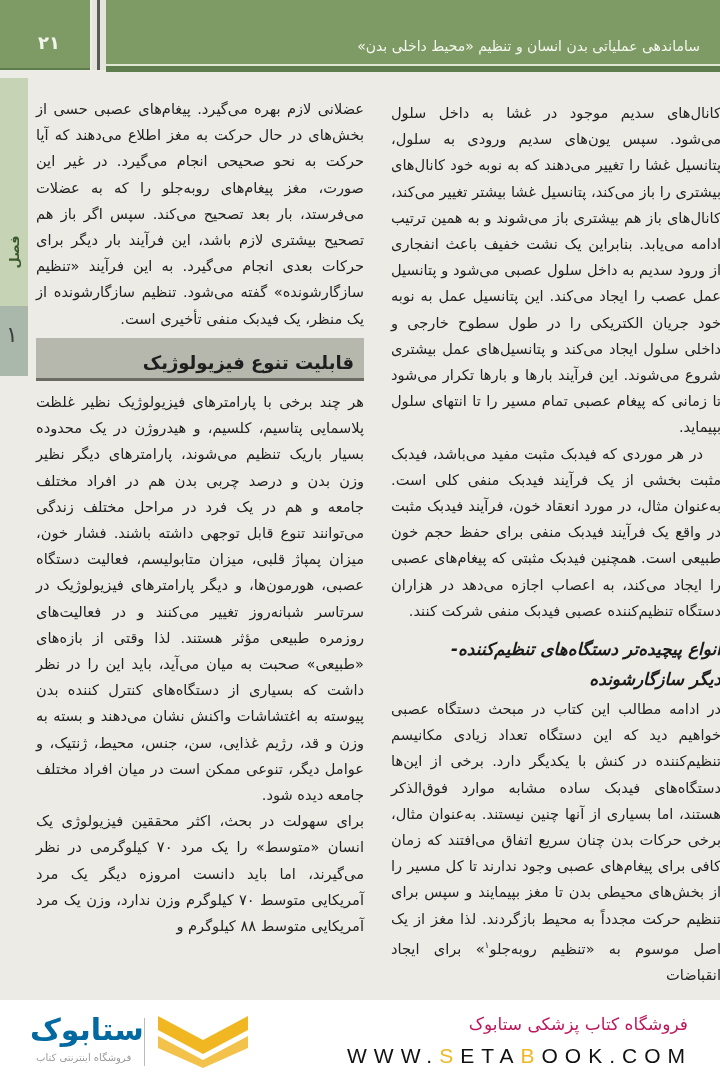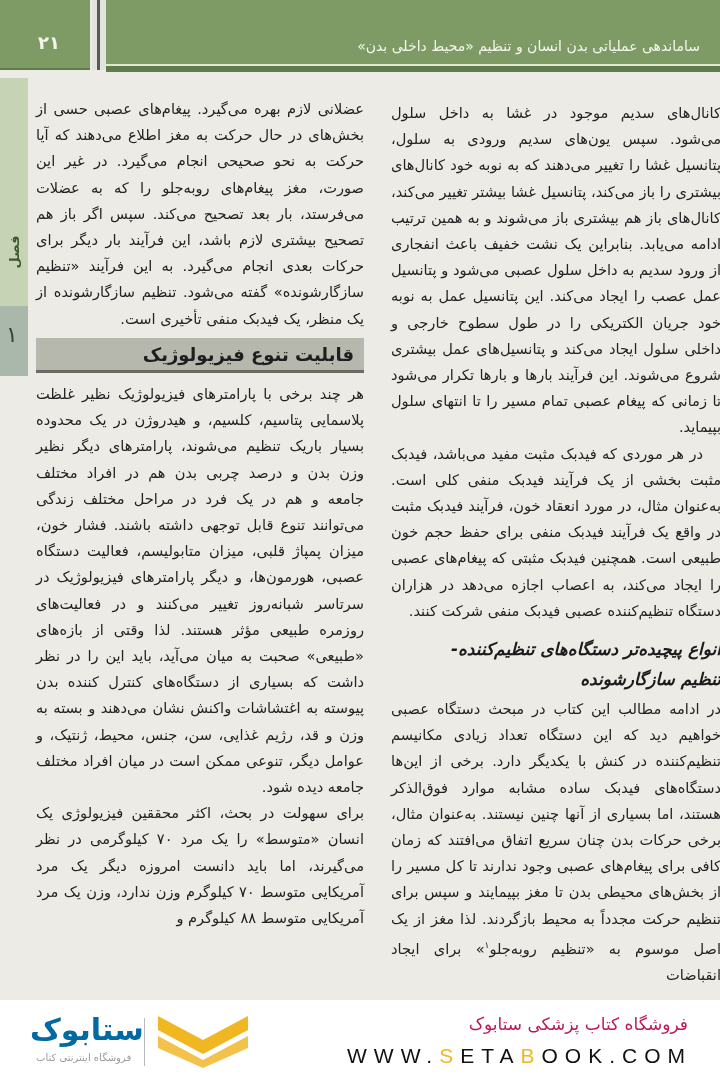--- a/index.html
+++ b/index.html
@@ -14,21 +14,21 @@
   .running-title { position:absolute; right:20px; top:38px; color:#f5f7ef; font-size:14px; direction:rtl; white-space:nowrap; }
   .side-tab-top { position:absolute; left:0; top:78px; width:28px; height:228px; background:#c6d3b5; }
   .side-tab-bottom { position:absolute; left:0; top:306px; width:28px; height:70px; background:#a9b8aa; }
   .side-tab-label { position:absolute; left:2px; top:240px; width:24px; color:#3c5a2e; font-size:13px; font-weight:bold; transform:rotate(-90deg); white-space:nowrap; direction:rtl; }
   .side-tab-num { position:absolute; left:6px; top:322px; color:#3d3d3d; font-size:22px; }
   .col { position:absolute; direction:rtl; text-align:justify; font-size:14.6px; line-height:26.2px; color:#232323; }
   .col p { margin:0; }
   .col-right { left:372px; top:100px; width:330px;margin-left:19px; }
   .col-left { left:36px; top:96px; width:328px; }
   .indent { text-indent:18px; }
-  .section-heading-box { background:#b6b8ad; border-bottom:3px solid #6a6c63; padding:4px 10px 2px; margin:6px 0 8px; font-size:18px; font-weight:bold; color:#1e1e1e; text-align:right; }
+  .section-heading-box { background:#b6b8ad; border-bottom:3px solid #6a6c63; padding:12px 10px 2px; margin:6px 0 8px; font-size:18px; font-weight:bold; color:#1e1e1e; text-align:right; }
   .italic-heading { font-size:17px; font-weight:bold; font-style:italic; margin:10px 0 2px; text-align:right; color:#1b1b1b; line-height:30px; }
   .sup { font-size:9px; vertical-align:super; }
   .footer { position:absolute; left:0; top:1000px; width:720px; height:80px; background:#ffffff; }
   .footer-store-name { position:absolute; right:32px; top:14px; direction:rtl; font-size:17px; color:#be185d; }
   .footer-url { position:absolute; right:28px; top:44px; font-family:Liberation Sans, sans-serif; font-size:21px; letter-spacing:7px; color:#111;margin-left:27px; }
   .footer-url .hl { color:#f0b722; }
   .logo { position:absolute; left:30px; top:12px; width:210px; height:60px; }
   .logo-divider { position:absolute; left:114px; top:6px; width:1px; height:48px; background:#bbb; }
   .logo-text { position:absolute; left:0; top:0; font-size:30px; font-weight:bold; color:#0369a1; letter-spacing:1px; }
   .logo-sub { position:absolute; left:6px; top:40px; font-size:10px; color:#9a9a9a; direction:rtl; }
@@ -51,21 +51,21 @@
   <div class="side-tab-top"></div>
   <div class="side-tab-bottom"></div>
   <span class="side-tab-label">فصل</span>
   <span class="side-tab-num">۱</span>
 
   <div class="col col-right">
     <p>کانال‌های سدیم موجود در غشا به داخل سلول می‌شود. سپس یون‌های سدیم ورودی به سلول، پتانسیل غشا را تغییر می‌دهند که به نوبه خود کانال‌های بیشتری را باز می‌کند، پتانسیل غشا بیشتر تغییر می‌کند، کانال‌های باز هم بیشتری باز می‌شوند و به همین ترتیب ادامه می‌یابد. بنابراین یک نشت خفیف باعث انفجاری از ورود سدیم به داخل سلول عصبی می‌شود و پتانسیل عمل عصب را ایجاد می‌کند. این پتانسیل عمل به نوبه خود جریان الکتریکی را در طول سطوح خارجی و داخلی سلول ایجاد می‌کند و پتانسیل‌های عمل بیشتری شروع می‌شوند. این فرآیند بارها و بارها تکرار می‌شود تا زمانی که پیغام عصبی تمام مسیر را تا انتهای سلول بپیماید.</p>
     <p class="indent">در هر موردی که فیدبک مثبت مفید می‌باشد، فیدبک مثبت بخشی از یک فرآیند فیدبک منفی کلی است. به‌عنوان مثال، در مورد انعقاد خون، فرآیند فیدبک مثبت در واقع یک فرآیند فیدبک منفی برای حفظ حجم خون طبیعی است. همچنین فیدبک مثبتی که پیغام‌های عصبی را ایجاد می‌کند، به اعصاب اجازه می‌دهد در هزاران دستگاه تنظیم‌کننده عصبی فیدبک منفی شرکت کنند.</p>
     <div class="italic-heading">
       <div>انواع پیچیده‌تر دستگاه‌های تنظیم‌کننده-</div>
-      <div>تنظیم سازگارشونده</div>
+      <div>دیگر سازگارشونده</div>
     </div>
     <p><span>در ادامه مطالب این کتاب در مبحث دستگاه عصبی خواهیم دید که این دستگاه تعداد زیادی مکانیسم تنظیم‌کننده در کنش با یکدیگر دارد. برخی از این‌ها دستگاه‌های فیدبک ساده مشابه موارد فوق‌الذکر هستند، اما بسیاری از آنها چنین نیستند. به‌عنوان مثال، برخی حرکات بدن چنان سریع اتفاق می‌افتند که زمان کافی برای پیغام‌های عصبی وجود ندارند تا کل مسیر را از بخش‌های محیطی بدن تا مغز بپیمایند و سپس برای تنظیم حرکت مجدداً به محیط بازگردند. لذا مغز از یک اصل موسوم به «تنظیم روبه‌جلو</span><span class="sup">۱</span><span>» برای ایجاد انقباضات</span></p>
   </div>
 
   <div class="col col-left">
     <p>عضلانی لازم بهره می‌گیرد. پیغام‌های عصبی حسی از بخش‌های در حال حرکت به مغز اطلاع می‌دهند که آیا حرکت به نحو صحیحی انجام می‌گیرد. در غیر این صورت، مغز پیغام‌های روبه‌جلو را که به عضلات می‌فرستد، بار بعد تصحیح می‌کند. سپس اگر باز هم تصحیح بیشتری لازم باشد، این فرآیند بار دیگر برای حرکات بعدی انجام می‌گیرد. به این فرآیند «تنظیم سازگارشونده» گفته می‌شود. تنظیم سازگارشونده از یک منظر، یک فیدبک منفی تأخیری است.</p>
     <div class="section-heading-box">قابلیت تنوع فیزیولوژیک</div>
     <p>هر چند برخی با پارامترهای فیزیولوژیک نظیر غلظت پلاسمایی پتاسیم، کلسیم، و هیدروژن در یک محدوده بسیار باریک تنظیم می‌شوند، پارامترهای دیگر نظیر وزن بدن و درصد چربی بدن هم در افراد مختلف جامعه و هم در یک فرد در مراحل مختلف زندگی می‌توانند تنوع قابل توجهی داشته باشند. فشار خون، میزان پمپاژ قلبی، میزان متابولیسم، فعالیت دستگاه عصبی، هورمون‌ها، و دیگر پارامترهای فیزیولوژیک در سرتاسر شبانه‌روز تغییر می‌کنند و در فعالیت‌های روزمره طبیعی مؤثر هستند. لذا وقتی از بازه‌های «طبیعی» صحبت به میان می‌آید، باید این را در نظر داشت که بسیاری از دستگاه‌های کنترل کننده بدن پیوسته به اغتشاشات واکنش نشان می‌دهند و بسته به وزن و قد، رژیم غذایی، سن، جنس، محیط، ژنتیک، و عوامل دیگر، تنوعی ممکن است در میان افراد مختلف جامعه دیده شود.</p>
     <p>برای سهولت در بحث، اکثر محققین فیزیولوژی یک انسان «متوسط» را یک مرد ۷۰ کیلوگرمی در نظر می‌گیرند، اما باید دانست امروزه دیگر یک مرد آمریکایی متوسط ۷۰ کیلوگرم وزن ندارد، وزن یک مرد آمریکایی متوسط ۸۸ کیلوگرم و</p>
   </div>

